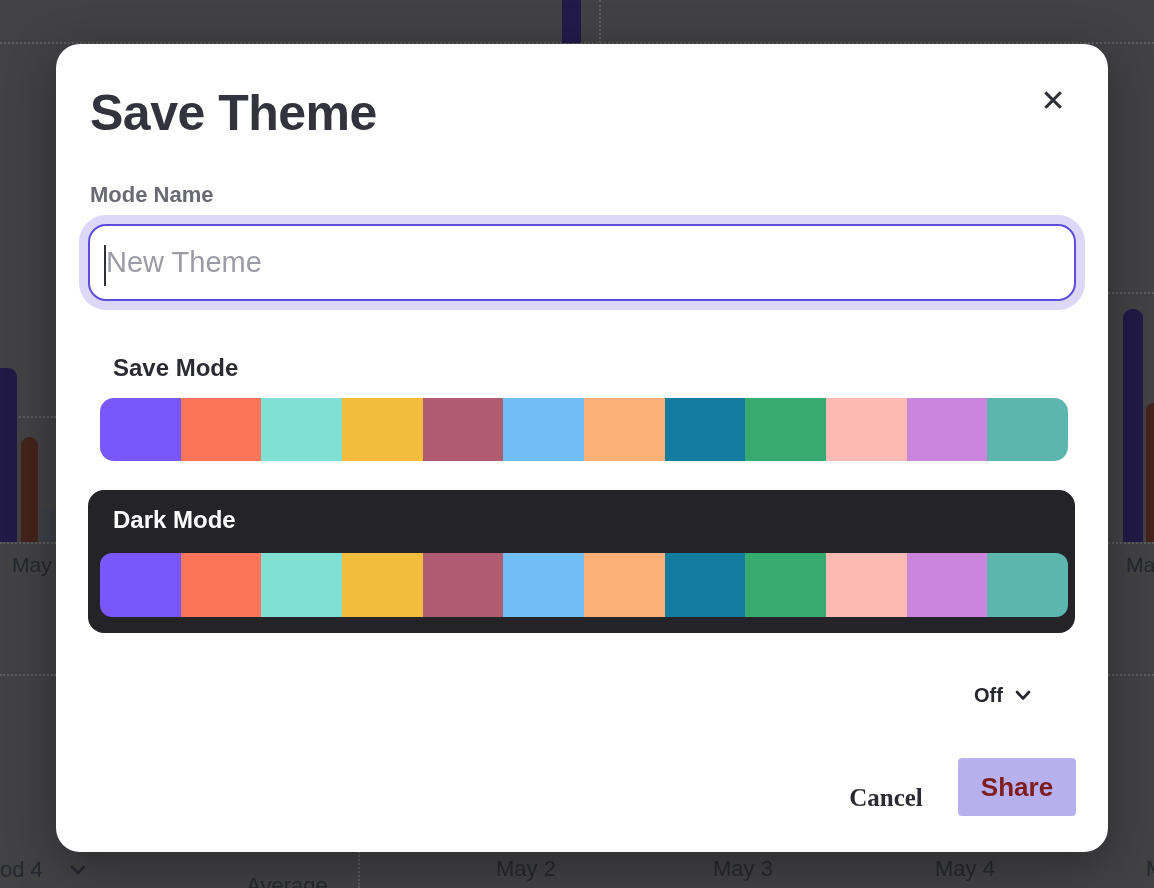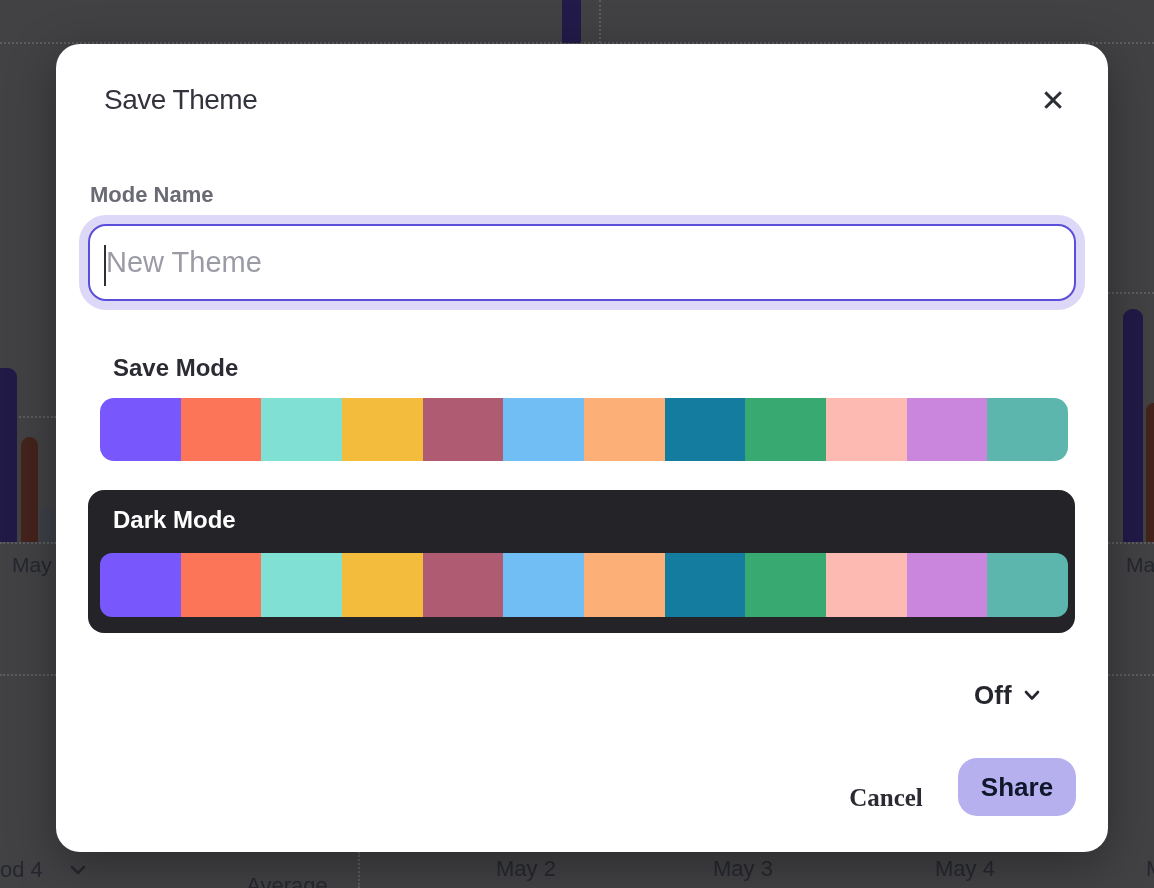--- a/index.html
+++ b/index.html
@@ -17,21 +17,21 @@
   .bg-bar{border-radius:9px 9px 0 0;}
   .bg-label{color:#26282f;font-size:22px;font-weight:500;white-space:nowrap;}
   .bg-month{color:#25272e;font-size:21px;font-weight:500;}
   .bg-chevron{stroke:#26282f;stroke-width:2.5;fill:none;stroke-linecap:round;stroke-linejoin:round;}
 
   
   .modal{
     left:56px;top:44px;width:1052px;height:808px;background:#ffffff;
     border-radius:24px;box-shadow:0 12px 48px rgba(0,0,0,.35);
   }
-  .modal-title{left:48px;top:40px;font-size:28px;font-weight:normal;color:#33333d;letter-spacing:-.5px;}
+  .modal-title{left:34px;top:40px;font-size:50px;font-weight:bold;color:#33333d;letter-spacing:-.5px;}
   .close-btn{left:975px;top:35px;width:44px;height:44px;display:flex;align-items:center;justify-content:center;
     font-size:30px;color:#2b2e35;cursor:pointer;background:none;border:none;line-height:1;}
   .field-label{left:34px;top:138px;font-size:22px;font-weight:bold;color:#6a6a74;}
   .input-wrap{
     left:32px;top:180px;width:988px;height:77px;border:2px solid #5b4edb;border-radius:18px;
     box-shadow:0 0 0 9px #ddd8f8;display:flex;align-items:center;padding:11px 16px;box-sizing:border-box;background:#fff;
   }
   .input-wrap input{
     border:none;outline:none;width:100%;font-size:29px;color:#3a3a44;background:transparent;
     font-family:"Liberation Sans","DejaVu Sans",sans-serif;padding:0;
@@ -41,25 +41,25 @@
   .section-label{font-size:24px;font-weight:bold;color:#2b2b33;}
   .light-label{left:57px;top:310px;}
   .palette{display:flex;overflow:hidden;}
   .palette .swatch{flex:1 1 0;height:100%;}
   .light-palette{left:44px;top:354px;width:968px;height:63px;border-radius:14px;}
   .dark-card{left:32px;top:446px;width:987px;height:143px;background:#232328;border-radius:16px;}
   .dark-label{left:25px;top:16px;color:#ffffff;text-align:center;}
   .dark-palette{left:12px;top:63px;width:968px;height:64px;border-radius:12px;position:absolute;}
   .access-label{left:34px;top:636px;font-size:26px;color:#32323b;}
   .access-select{left:918px;top:632px;width:90px;height:38px;display:flex;align-items:center;gap:10px;cursor:pointer;}
-  .access-value{font-size:26px;font-weight:bold;color:#26262e;}
+  .access-value{font-size:20px;font-weight:bold;color:#26262e;}
   .cancel-btn{left:752px;top:726px;width:156px;height:56px;background:none;border:none;
     font-size:25px;font-weight:bold;color:#2b2b33;cursor:pointer;font-family:Liberation Serif, serif;}
-  .share-btn{left:902px;top:714px;width:118px;height:58px;background:#b7b0ef;border:none;border-radius:19px;
-    font-size:26px;font-weight:bold;color:#0f172a;cursor:pointer;font-family:inherit;}
+  .share-btn{left:902px;top:714px;width:118px;height:58px;background:#b7b0ef;border:none;border-radius:4px;
+    font-size:26px;font-weight:bold;color:#7f1d1d;cursor:pointer;font-family:inherit;}
 </style>
 </head>
 <body>
 
 <div class="abs bg-hline" style="left:0;top:42px;width:1154px;"></div>
 <div class="abs bg-bar" style="left:562px;top:0;width:19px;height:43px;background:#221b4a;border-radius:0;"></div>
 <div class="abs bg-vline" style="left:599px;top:0;height:43px;"></div>
 
 <div class="abs bg-hline" style="left:0;top:416px;width:56px;"></div>
 <div class="abs bg-bar" style="left:-8px;top:368px;width:25px;height:174px;background:#211a47;"></div>

